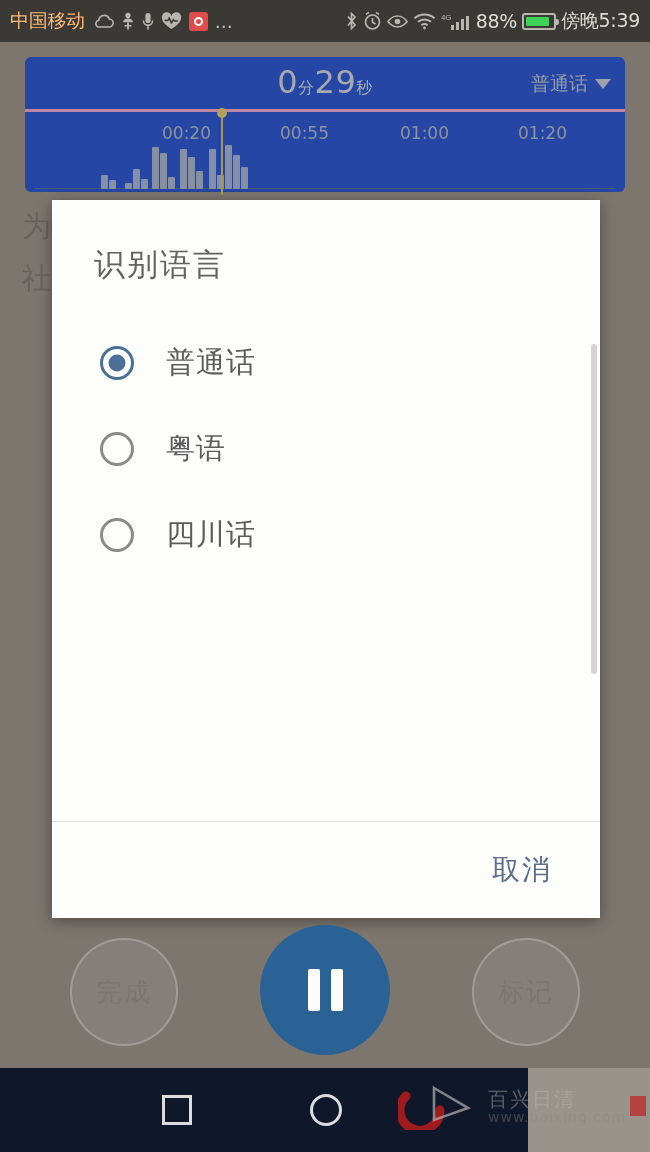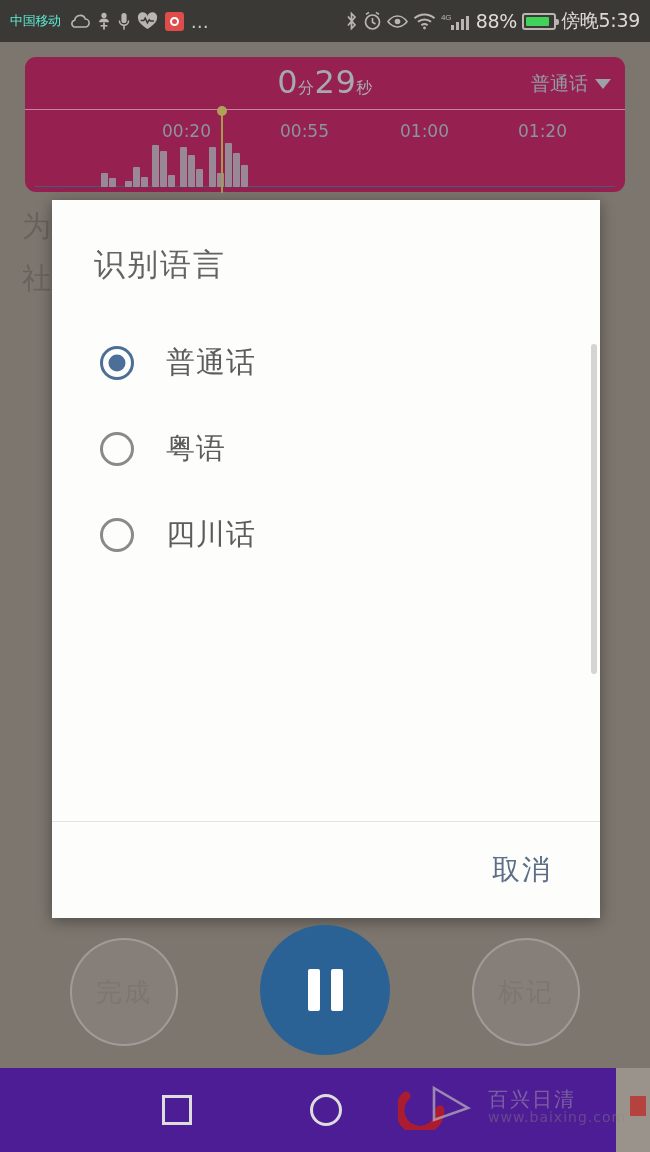--- a/index.html
+++ b/index.html
@@ -30,21 +30,21 @@
     padding: 0 10px;
     box-sizing: border-box;
     color: #d8d5d1;
     font-size: 19px;
     letter-spacing: -0.3px;
   }
   .sb-left, .sb-right { display: flex; align-items: center; }
   .sb-left > *, .sb-right > * { margin-right: 7px; }
   .sb-right > * { margin-right: 5px; }
   .sb-right > *:last-child { margin-right: 0; }
-  .carrier { font-size: 13px; color: #5eead4; }
+  .carrier { font-size: 19px; color: #fdba74; }
   .sb-ico { display: inline-block; opacity: .85; }
   .sb-ico svg { display: block; }
   .app-badge {
     width: 19px; height: 19px;
     background: #e04b4b;
     border-radius: 3px;
     display: inline-flex; align-items: center; justify-content: center;
   }
   .app-badge .inner {
     width: 9px; height: 9px;
@@ -75,22 +75,22 @@
     background: #3fd35a;
     border-radius: 1px;
   }
   .clock { font-size: 19px; color: #ded9d5; }
 
   
   #recorder-panel {
     position: absolute;
     left: 25px; top: 57px;
     width: 600px; height: 135px;
-    background: #be185d;
-    border-radius: 11px;
+    background: #1d4ed8;
+    border-radius: 6px;
   }
   #recorder-top {
     position: relative;
     height: 52px;
   }
   #timer {
     position: absolute;
     left: 0; right: 0; top: 6px;
     text-align: center;
     color: #d5dce5;
@@ -109,21 +109,21 @@
   #lang-select .caret {
     margin-left: 7px;
     width: 0; height: 0;
     border-left: 8px solid transparent;
     border-right: 8px solid transparent;
     border-top: 10px solid #c8d2de;
   }
   #timeline {
     position: relative;
     height: 83px;
-    border-top: 1px solid #f9a8d4;
+    border-top: 3px solid #f9a8d4;
   }
   .tick-label {
     position: absolute;
     top: 11px;
     color: #aebdcd;
     font-size: 17px;
   }
   .wave-bar {
     position: absolute;
     bottom: 6px;
@@ -298,22 +298,22 @@
   #pause-button .bar {
     width: 12px; height: 42px;
     background: #fff;
     border-radius: 2px;
   }
 
   
   #nav-bar {
     position: absolute;
     left: 0; top: 1068px;
-    width: 616px; height: 84px;
-    background: #4c1d95;
+    width: 528px; height: 84px;
+    background: #0f172a;
     display: flex;
     align-items: center;
   }
   #nav-recents {
     position: absolute;
     left: 162px;
     width: 30px; height: 30px;
     border: 3px solid #ddd;
     box-sizing: border-box;
   }

